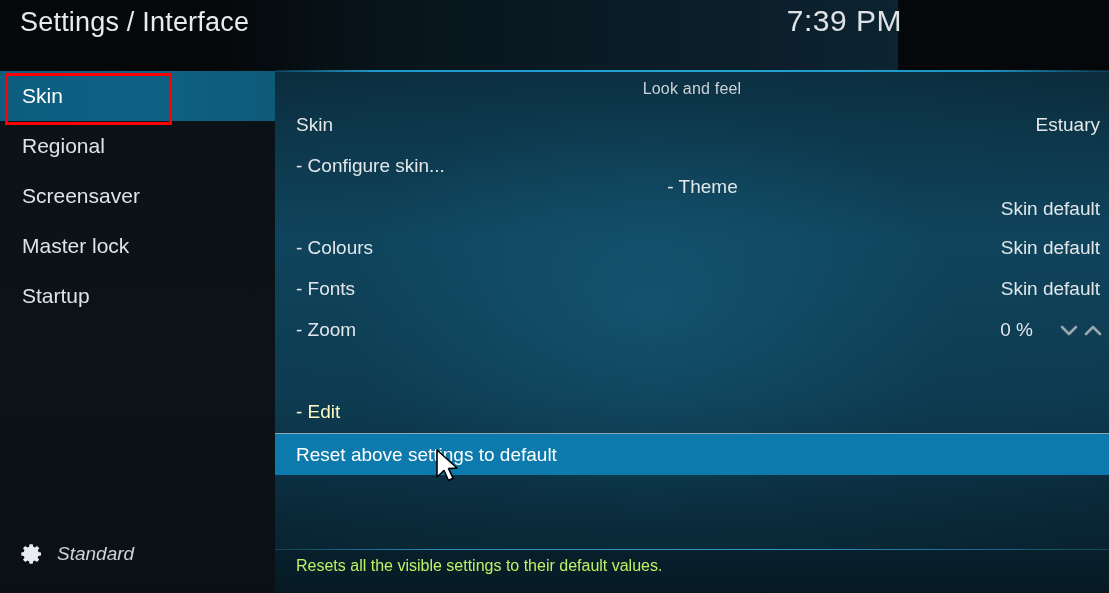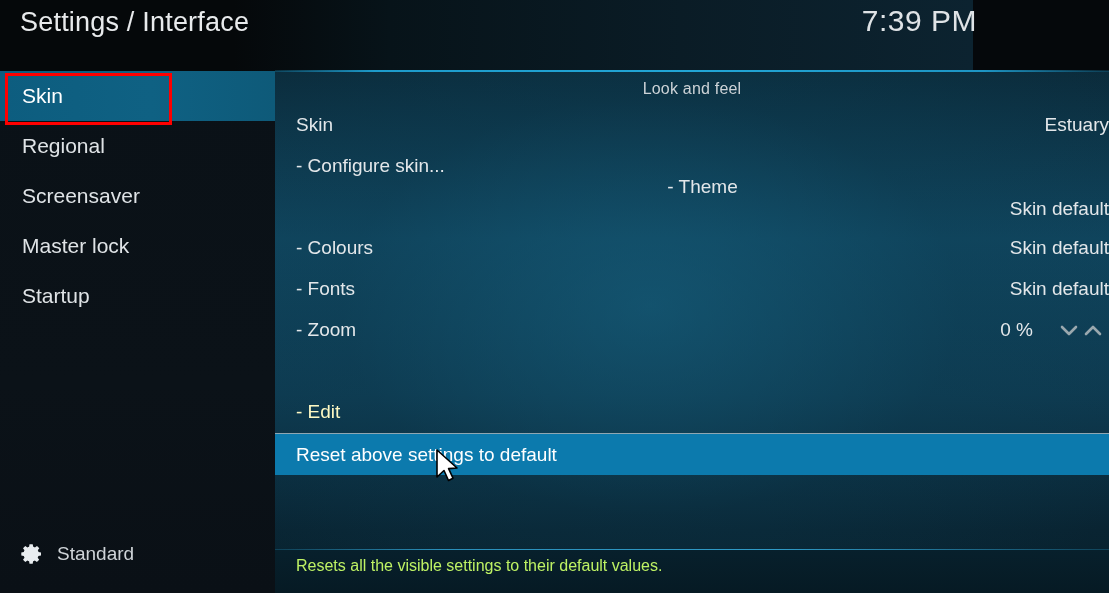--- a/index.html
+++ b/index.html
@@ -15,21 +15,21 @@
     width: 1109px;
     height: 593px;
     overflow: hidden;
     background: #05080b;
   }
 
   
   #header {
     position: absolute;
     left: 0; top: 0;
-    width: 973px; height: 71px;
+    width: 898px; height: 71px;
     background: linear-gradient(to right, #05080a 0%, #05080a 24%, #071319 40%, #0a1c26 70%, #0c2330 100%);
     text-decoration: underline;
   }
   #header-title {
     position: absolute;
     left: 20px; top: 7px;
     font-size: 27px;
     color: #e8eaec;
     letter-spacing: 0.2px;
     white-space: nowrap;
@@ -80,20 +80,21 @@
   #gear-icon {
     margin-left: 20px;
     width: 24px; height: 24px;
     display: block;
   }
   #side-footer-label {
     margin-left: 13px;
     font-size: 19px;
     color: #cfd4d8;
     white-space: nowrap;
+    font-style: italic;
   }
 
   
   #content {
     position: absolute;
     left: 275px; top: 71px;
     width: 834px; height: 522px;
     background:
       radial-gradient(ellipse 560px 380px at 45% 45%, rgba(22,96,126,0.55) 0%, rgba(13,62,84,0.28) 55%, rgba(8,34,48,0.05) 100%),
       linear-gradient(to bottom, #0b2c3c 0%, #10465f 32%, #0e3b51 62%, #092432 88%, #07202c 100%);
@@ -122,20 +123,21 @@
     align-items: center;
   }
   .row .row-label {
     padding-left: 21px;
     font-size: 19px;
     color: #e3e7ea;
     white-space: nowrap;
   }
   .row .row-value {
     margin-left: auto;
+    padding-right: 9px;
     font-size: 19px;
     color: #e3e7ea;
     white-space: nowrap;
   }
   .row.disabled .row-label {
     color: #fef9c3;
   }
   .row.selected {
     background: #0c7aad;
     border-top: 1px solid #8fa7b2;

